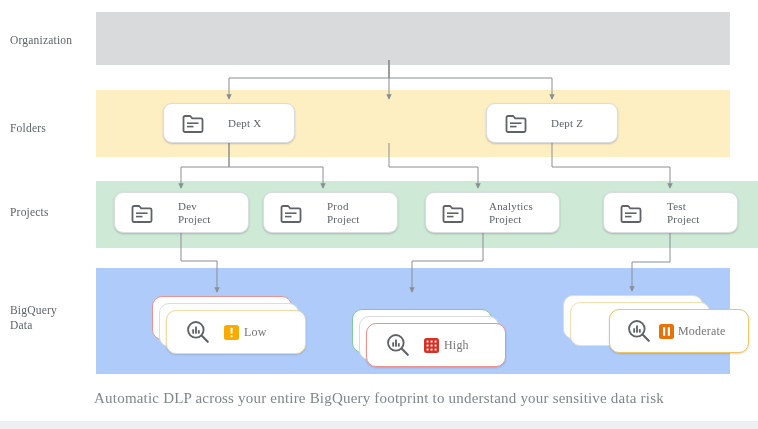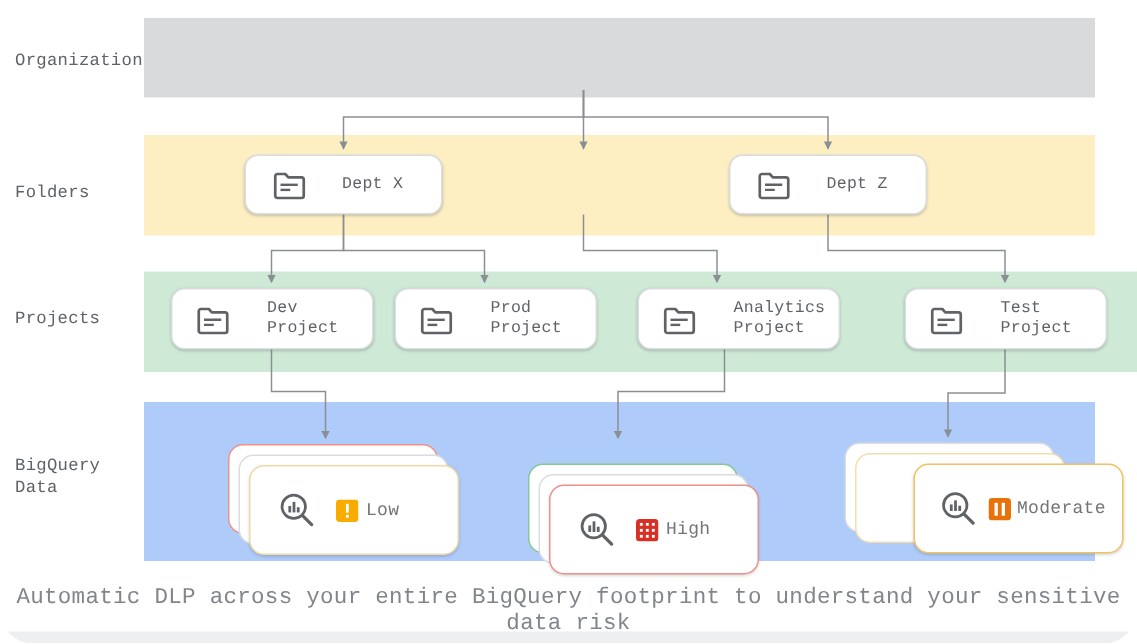--- a/index.html
+++ b/index.html
@@ -1,18 +1,18 @@
 <!DOCTYPE html>
 <html><head>
 <meta charset="utf-8">
 <style>
   html,body { margin:0; padding:0; background:#fff; }
   .canvas {
     position:relative; width:758px; height:429px; background:#ffffff;
-    font-family:Liberation Mono, monospace; overflow:hidden;border-radius:22px;
+    font-family:Liberation Serif, serif; overflow:hidden;
     --conn:#8a8f94;
   }
   .band { position:absolute; z-index:0; }
   .band-organization { left:96px; top:12px;  width:634px; height:53px; }
   .band-folders      { left:96px; top:90px;  width:634px; height:67px; }
   .band-projects     { left:96px; top:181px; width:662px; height:67px; }
   .band-bigquery     { left:96px; top:268px; width:634px; height:106px; }
 
   .row-label {
     position:absolute; left:10px; z-index:1; font-size:11.5px; color:#5f6368;
@@ -41,21 +41,21 @@
   .node-dept-x   { left:163px; } .node-dept-y { left:323px; } .node-dept-z { left:486px; }
   .node-project  { top:192px; width:135px; height:41px; padding-left:14px; gap:23px; }
   .node-dev      { left:114px; } .node-prod { left:263px; }
   .node-analytics{ left:425px; } .node-test { left:603px; }
 
   .stack { position:absolute; z-index:2; width:154px; height:58px; }
   .stack-low      { left:152px; top:296px; }
   .stack-high     { left:352px; top:296px;margin-top:13px; }
   .stack-moderate { left:563px; top:295px; }
   .layer {
-    position:absolute; width:140px; height:60px; background:#fff;
+    position:absolute; width:140px; height:44px; background:#fff;
     border:1.4px solid #dadce0; border-radius:10px; box-sizing:border-box;
   }
   .layer-back  { left:0;    top:0; }
   .layer-mid   { left:7px;  top:7px; }
   .layer-front { left:14px; top:14px; display:flex; align-items:center;
                  padding-left:18px; gap:13px; box-shadow:0 1px 2px rgba(60,64,67,.2); }
   .layer-front.tight { padding-left:16px; gap:7px;margin-left:32px; }
   .badge { flex:0 0 auto; margin-right:-8px; }
   .layer-front.tight .badge { margin-right:-3px; }
   .risk-label { font-size:12px; color:#757575; letter-spacing:.2px; }

